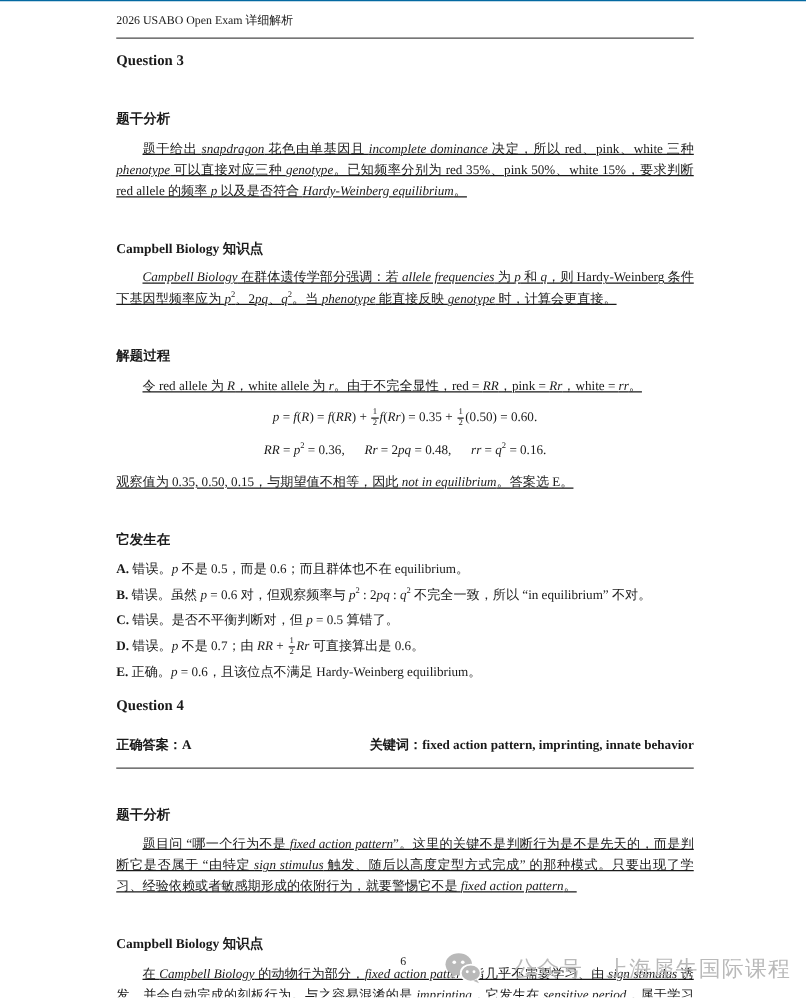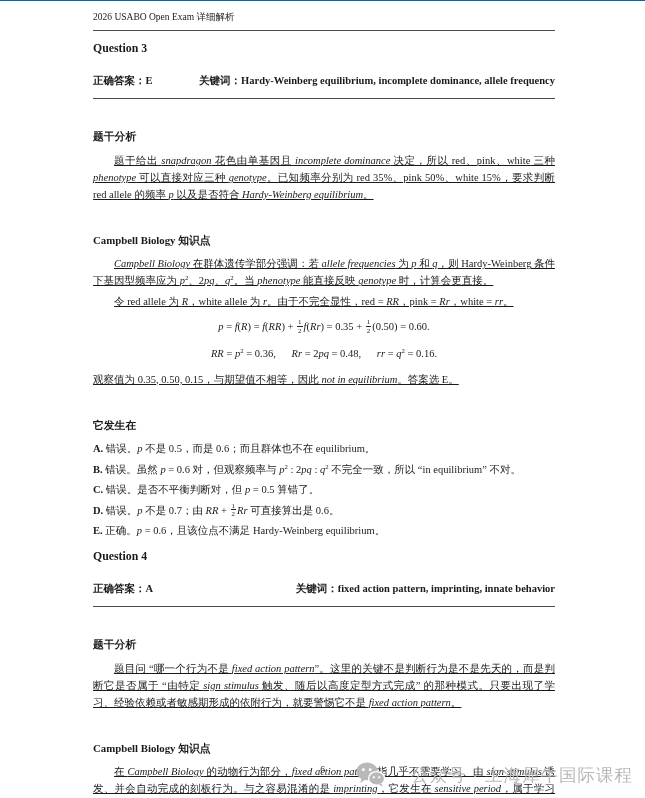--- a/index.html
+++ b/index.html
@@ -62,28 +62,25 @@
 
 <div class="page">
 
   <div class="header">
     <span>2026 USABO Open Exam 详细解析</span>
   </div>
 
   <div class="content" id="questions">
       <section class="question">
         <div class="q-title">Question 3</div>
-        <div class="answer-row">
-          <span class="answer-left"><span>正确答案：</span><span>E</span></span>
-          <span class="answer-right"><span>关键词：</span><span>Hardy-Weinberg equilibrium, incomplete dominance, allele frequency</span></span>
-        </div>
         <div class="sec-heading">题干分析</div>
         <div class="para indent"><span>题干给出 </span><span class="it ">snapdragon</span><span> 花色由单基因且 </span><span class="it ">incomplete dominance</span><span> 决定，所以 red、pink、white 三种 </span><span class="it ">phenotype</span><span> 可以直接对应三种 </span><span class="it ">genotype</span><span>。已知频率分别为 red 35%、pink 50%、white 15%，要求判断 red allele 的频率 </span><span class="it ">p</span><span> 以及是否符合 </span><span class="it ">Hardy-Weinberg equilibrium</span><span>。</span></div>
         <div class="sec-heading">Campbell Biology 知识点</div>
         <div class="para indent"><span class="it ">Campbell Biology</span><span> 在群体遗传学部分强调：若 </span><span class="it ">allele frequencies</span><span> 为 </span><span class="it ">p</span><span> 和 </span><span class="it ">q</span><span>，则 Hardy-Weinberg 条件下基因型频率应为 </span><span class="it ">p</span><sup>2</sup><span>、2</span><span class="it ">pq</span><span>、</span><span class="it ">q</span><sup>2</sup><span>。当 </span><span class="it ">phenotype</span><span> 能直接反映 </span><span class="it ">genotype</span><span> 时，计算会更直接。</span></div>
+        <div class="sec-heading">解题过程</div>
         <div class="para indent"><span>令 red allele 为 </span><span class="it ">R</span><span>，white allele 为 </span><span class="it ">r</span><span>。由于不完全显性，red = </span><span class="it ">RR</span><span>，pink = </span><span class="it ">Rr</span><span>，white = </span><span class="it ">rr</span><span>。</span></div>
         <div class="math"><span class="it ">p</span><span> = </span><span class="it ">f</span><span>(</span><span class="it ">R</span><span>) = </span><span class="it ">f</span><span>(</span><span class="it ">RR</span><span>) + </span><span class="frac"><span class="num">1</span><span class="den">2</span></span><span class="it ">f</span><span>(</span><span class="it ">Rr</span><span>) = 0.35 + </span><span class="frac"><span class="num">1</span><span class="den">2</span></span><span>(0.50) = 0.60.</span></div>
         <div class="math"><span class="it ">RR</span><span> = </span><span class="it ">p</span><sup>2</sup><span> = 0.36,  </span><span class="it ">Rr</span><span> = 2</span><span class="it ">pq</span><span> = 0.48,  </span><span class="it ">rr</span><span> = </span><span class="it ">q</span><sup>2</sup><span> = 0.16.</span></div>
         <div class="para"><span>观察值为 0.35, 0.50, 0.15，与期望值不相等，因此 </span><span class="it ">not in equilibrium</span><span>。答案选 E。</span></div>
         <div class="sec-heading">它发生在</div>
         <div class="option"><span class="bd">A.</span><span> 错误。</span><span class="it ">p</span><span> 不是 0.5，而是 0.6；而且群体也不在 equilibrium。</span></div>
         <div class="option"><span class="bd">B.</span><span> 错误。虽然 </span><span class="it ">p</span><span> = 0.6 对，但观察频率与 </span><span class="it ">p</span><sup>2</sup><span> : 2</span><span class="it ">pq</span><span> : </span><span class="it ">q</span><sup>2</sup><span> 不完全一致，所以 “in equilibrium” 不对。</span></div>
         <div class="option"><span class="bd">C.</span><span> 错误。是否不平衡判断对，但 </span><span class="it ">p</span><span> = 0.5 算错了。</span></div>
         <div class="option"><span class="bd">D.</span><span> 错误。</span><span class="it ">p</span><span> 不是 0.7；由 </span><span class="it ">RR</span><span> + </span><span class="frac"><span class="num">1</span><span class="den">2</span></span><span class="it ">Rr</span><span> 可直接算出是 0.6。</span></div>
         <div class="option"><span class="bd">E.</span><span> 正确。</span><span class="it ">p</span><span> = 0.6，且该位点不满足 Hardy-Weinberg equilibrium。</span></div>

